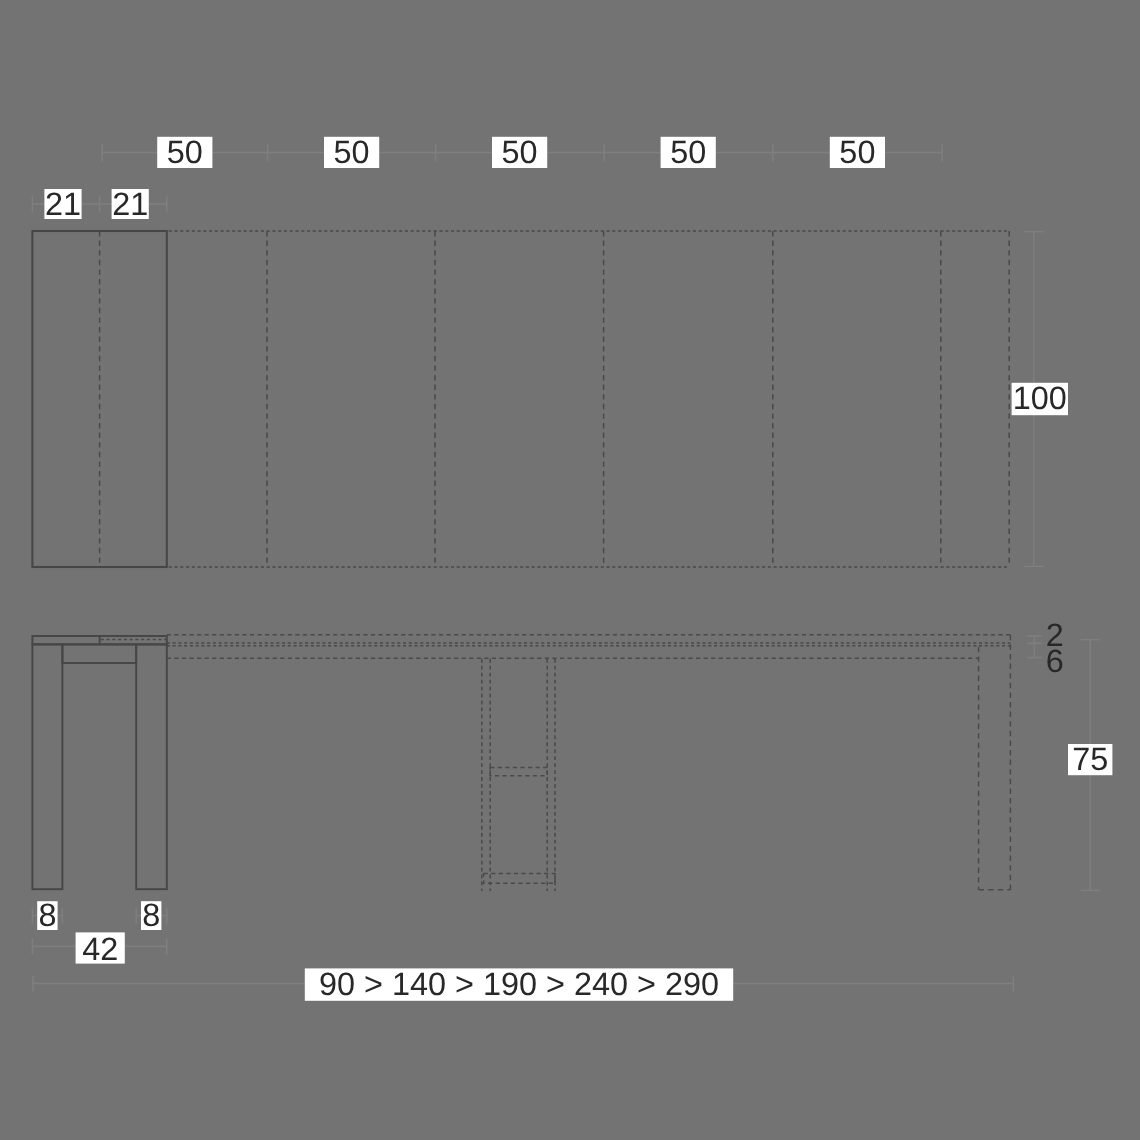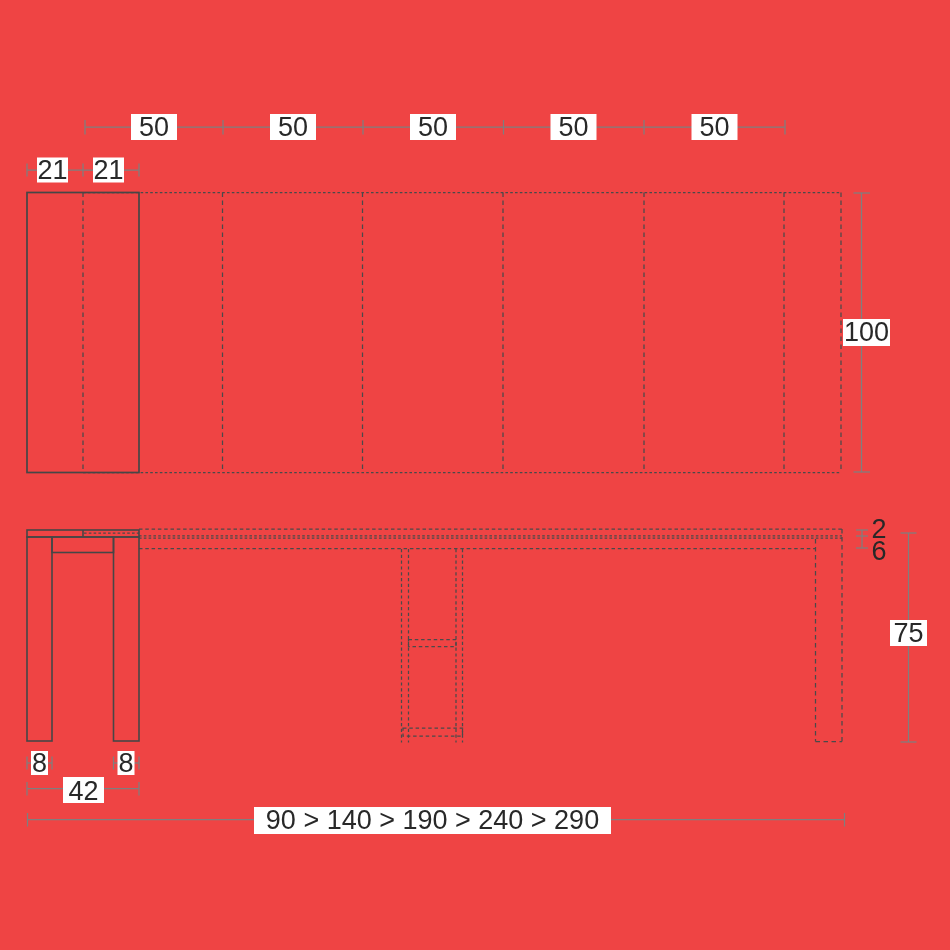--- a/index.html
+++ b/index.html
@@ -1,19 +1,19 @@
 <!DOCTYPE html>
 <html><head>
 <meta charset="utf-8">
 <style>
   html, body { margin: 0; padding: 0; background: #ffffff; }
   .stage {
     position: relative;
     width: 950px; height: 950px;
-    background: #ef4444;
+    background: #737373;
     font-family: "Liberation Sans", sans-serif;
     overflow: hidden;
   }
   svg text {
     font-family: "Liberation Sans", sans-serif;
     font-size: 27px;
     fill: #282828;
     text-anchor: middle;
   }
   .geo   { stroke: #464646; stroke-width: 1.6; fill: none; }

